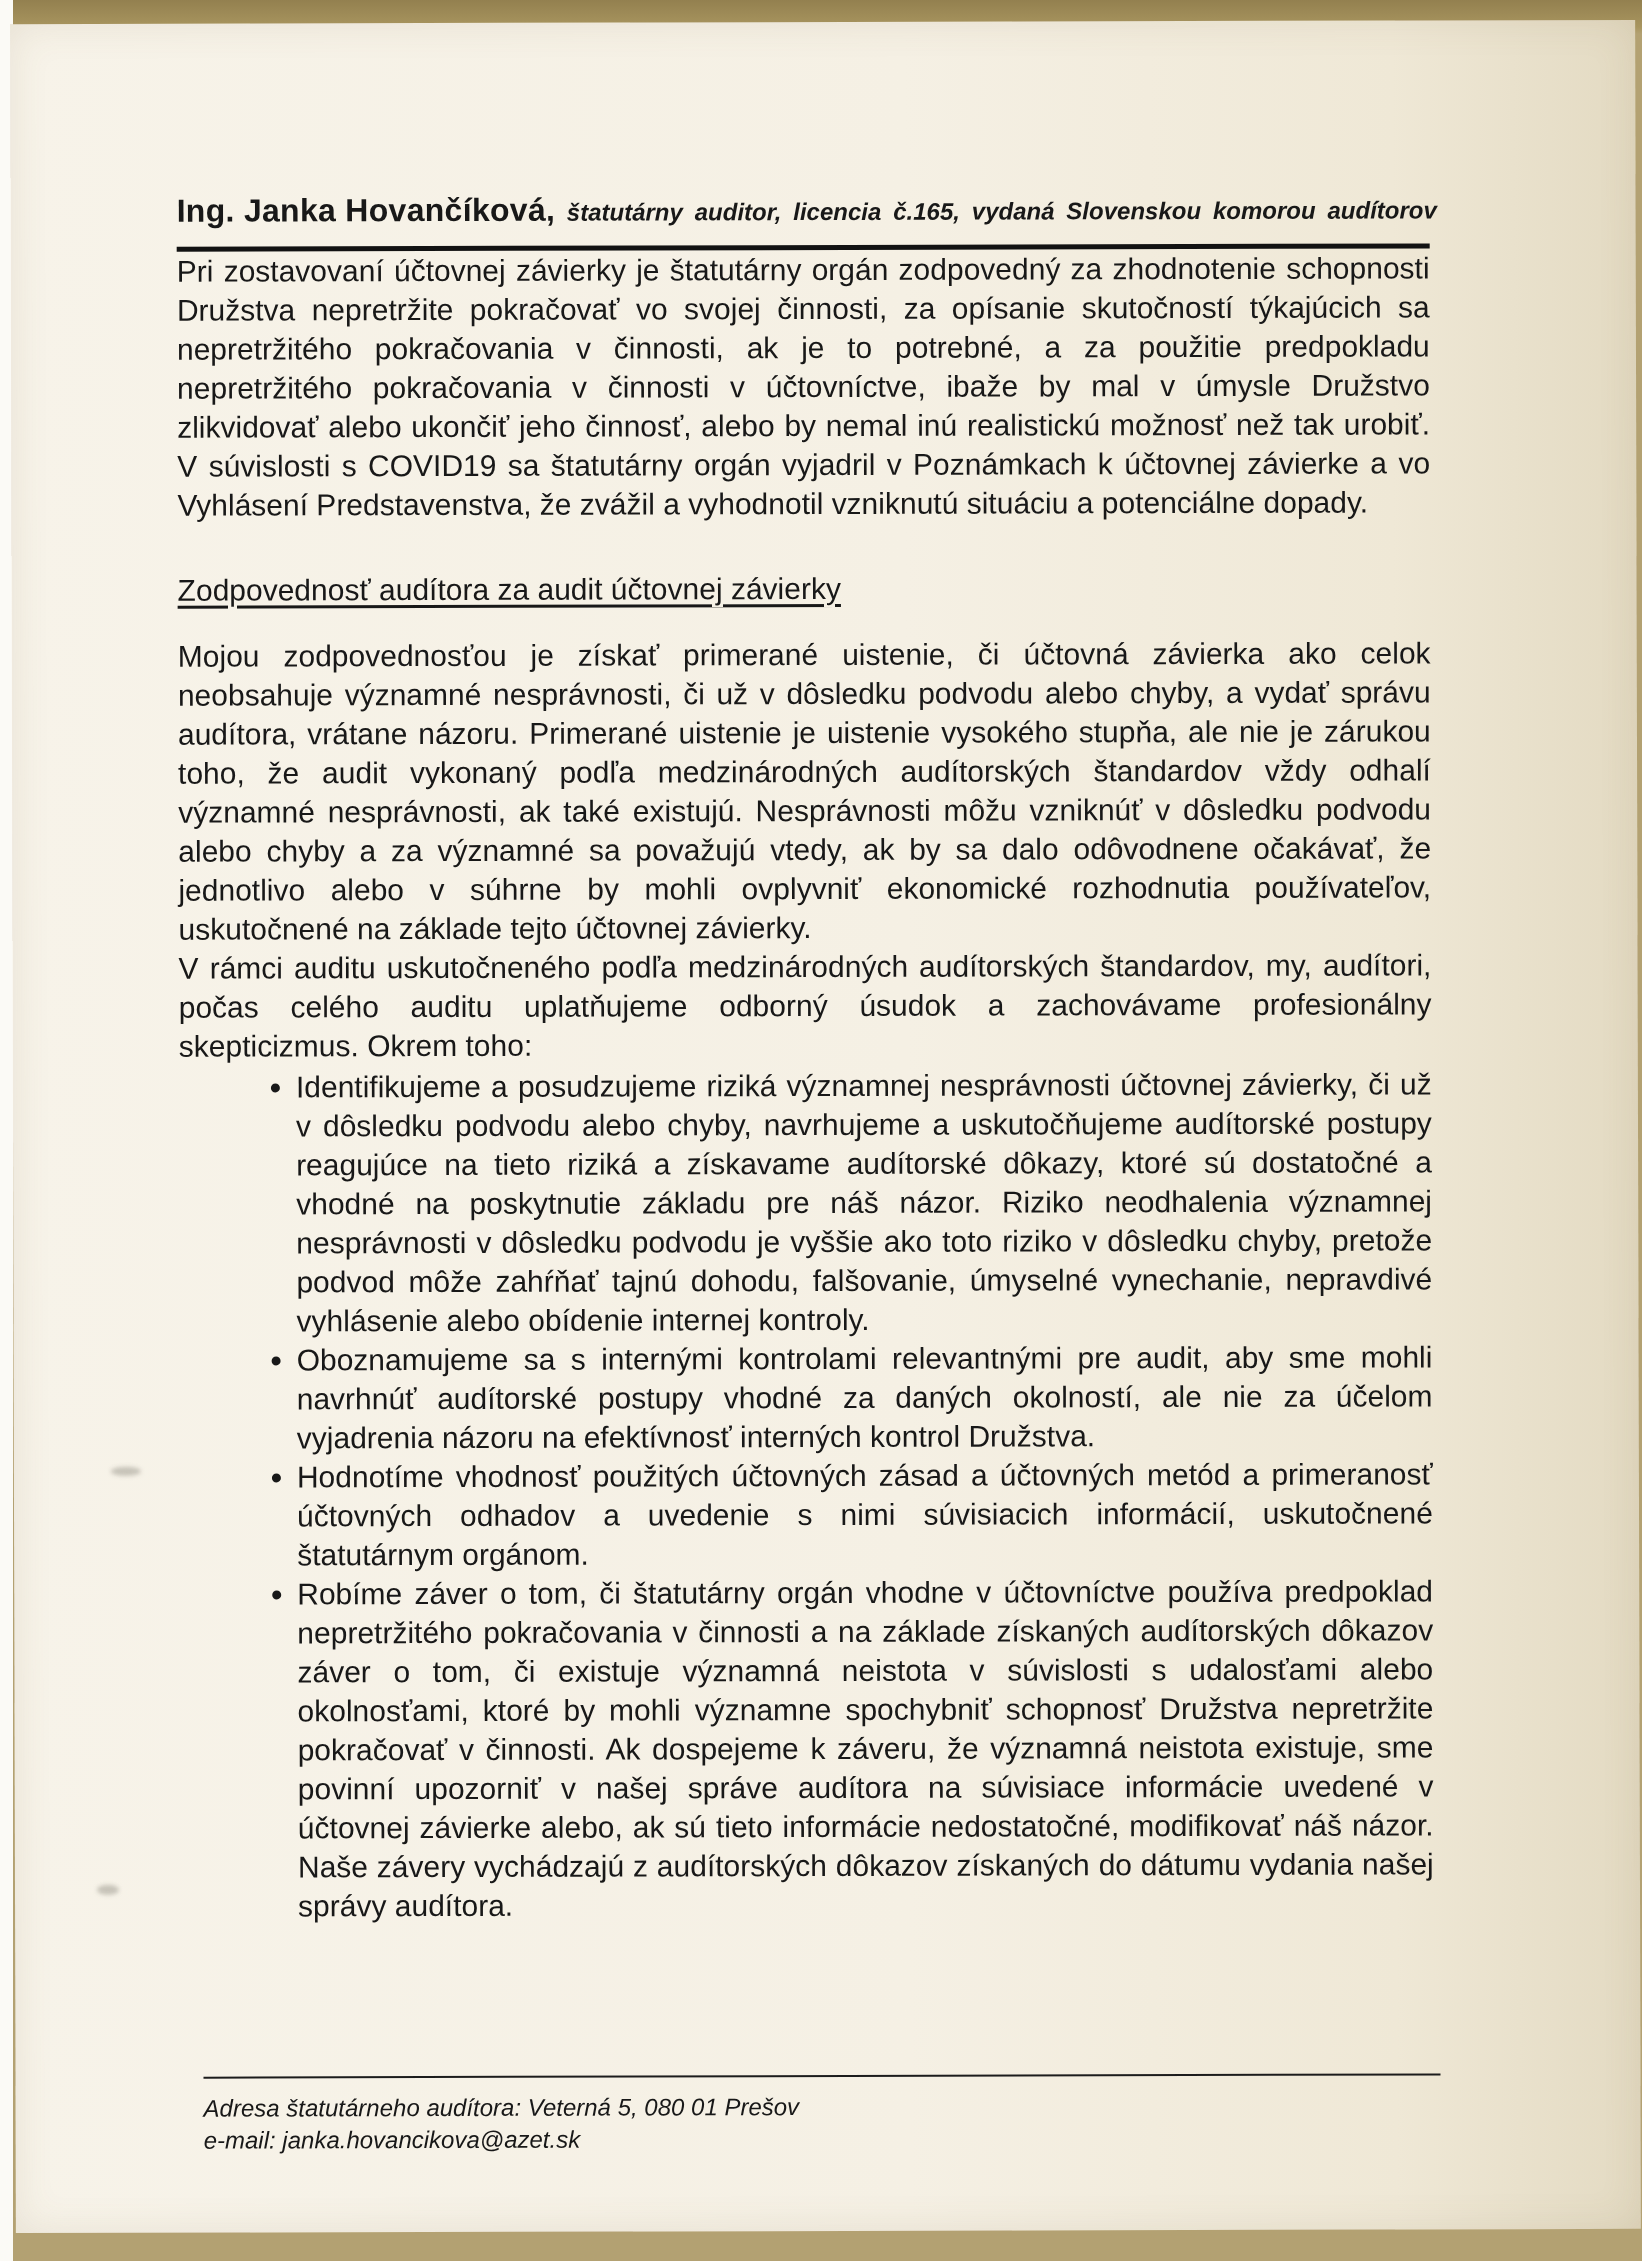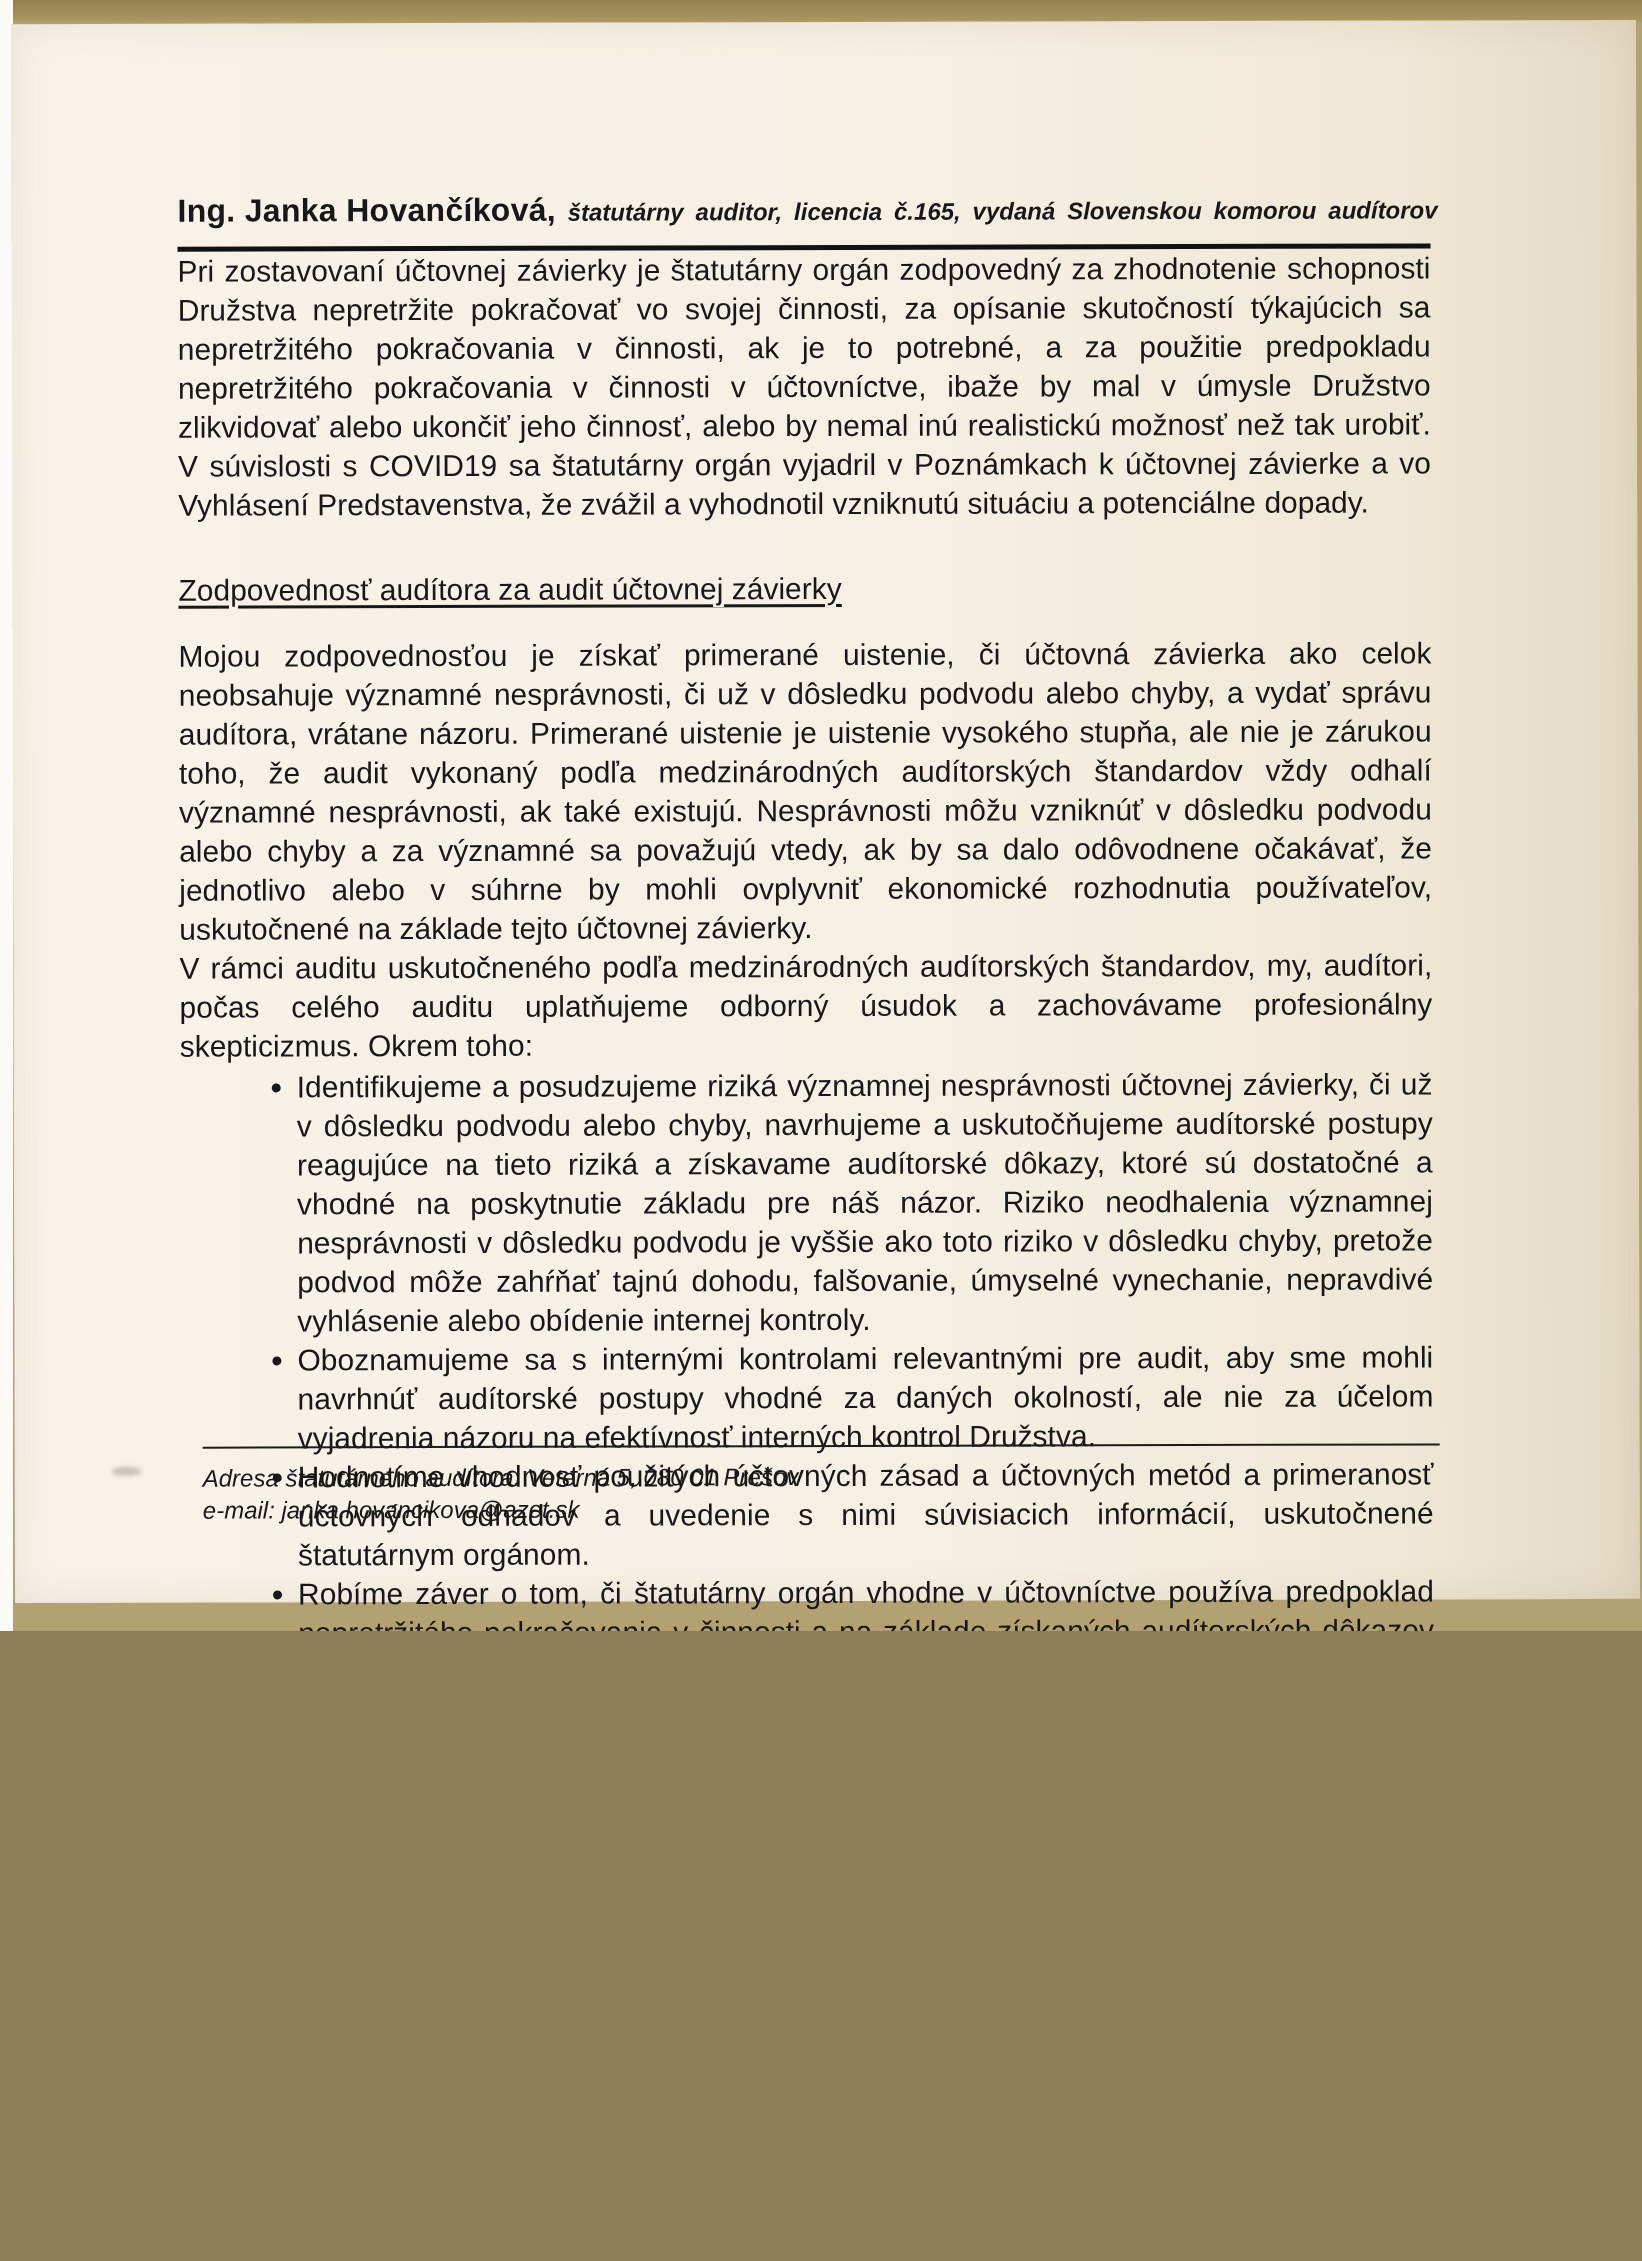--- a/index.html
+++ b/index.html
@@ -3,21 +3,21 @@
 <meta charset="utf-8">
 <style>
   html, body {
     margin: 0;
     padding: 0;
     background: #8d7c55;
   }
   .scan {
     position: relative;
     width: 1643px;
-    height: 1631px;
+    height: 2261px;
     background: linear-gradient(180deg, #93804f 0%, #a8955f 1.2%, #b3a172 1.5%, #b3a172 100%);
     overflow: hidden;
     font-family: "Liberation Sans", sans-serif;
   }
   .left-strip {
     position: absolute;
     left: 0; top: 0;
     width: 13px; height: 100%;
     background: #fbfaf6;
   }

